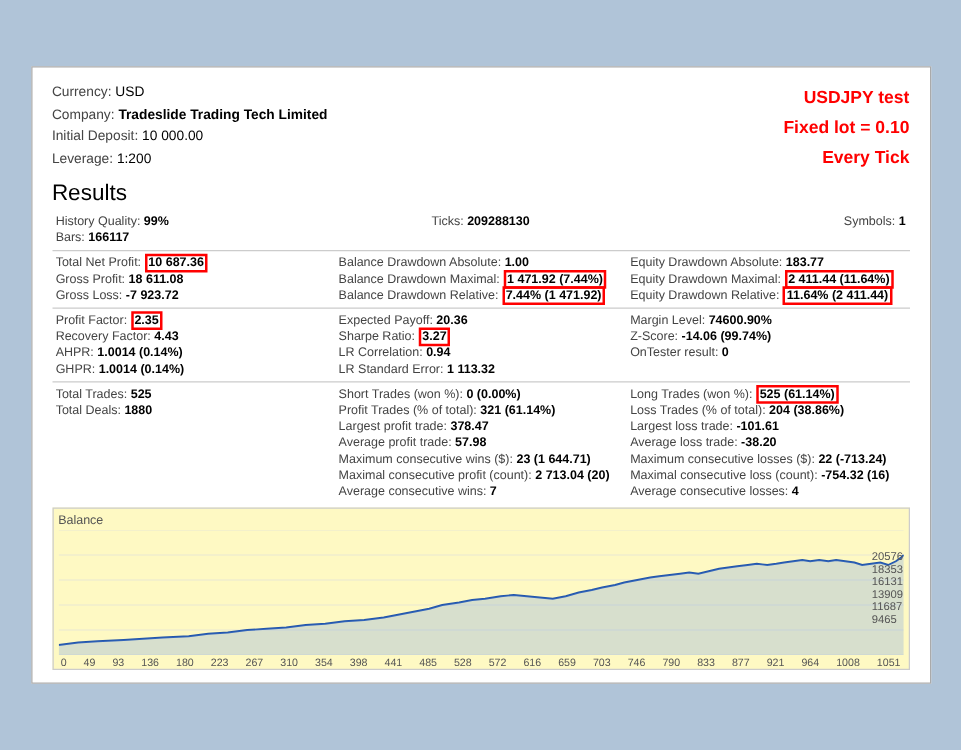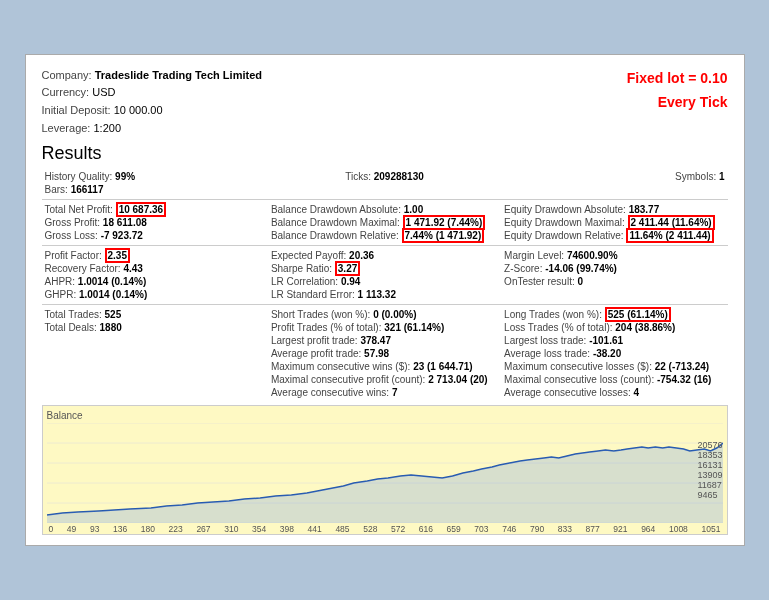--- a/index.html
+++ b/index.html
@@ -99,26 +99,27 @@
     .td-right { width: 33%; }
     .inline-box { border: 2px solid red; display: inline; padding: 0 1px; }
   </style>
 </head>
 <body>
 
 <div class="report-container">
 
   <div class="header-section">
     <div class="company-info">
+      <div><span class="lbl">Currency:</span> <span>USD</span></div>
       <div><span class="lbl">Company:</span> <span class="company-name">Tradeslide Trading Tech Limited</span></div>
-      <div><span class="lbl">Currency:</span> <span>USD</span></div>
       <div><span class="lbl">Initial Deposit:</span> <span>10 000.00</span></div>
       <div><span class="lbl">Leverage:</span> <span>1:200</span></div>
     </div>
     <div class="top-right-label">
+      <div>USDJPY test</div>
       <div>Fixed lot = 0.10</div>
       <div>Every Tick</div>
     </div>
   </div>
 
   <div class="results-title">Results</div>
 
   <table class="main-table">
     <tbody>
         <tr>

